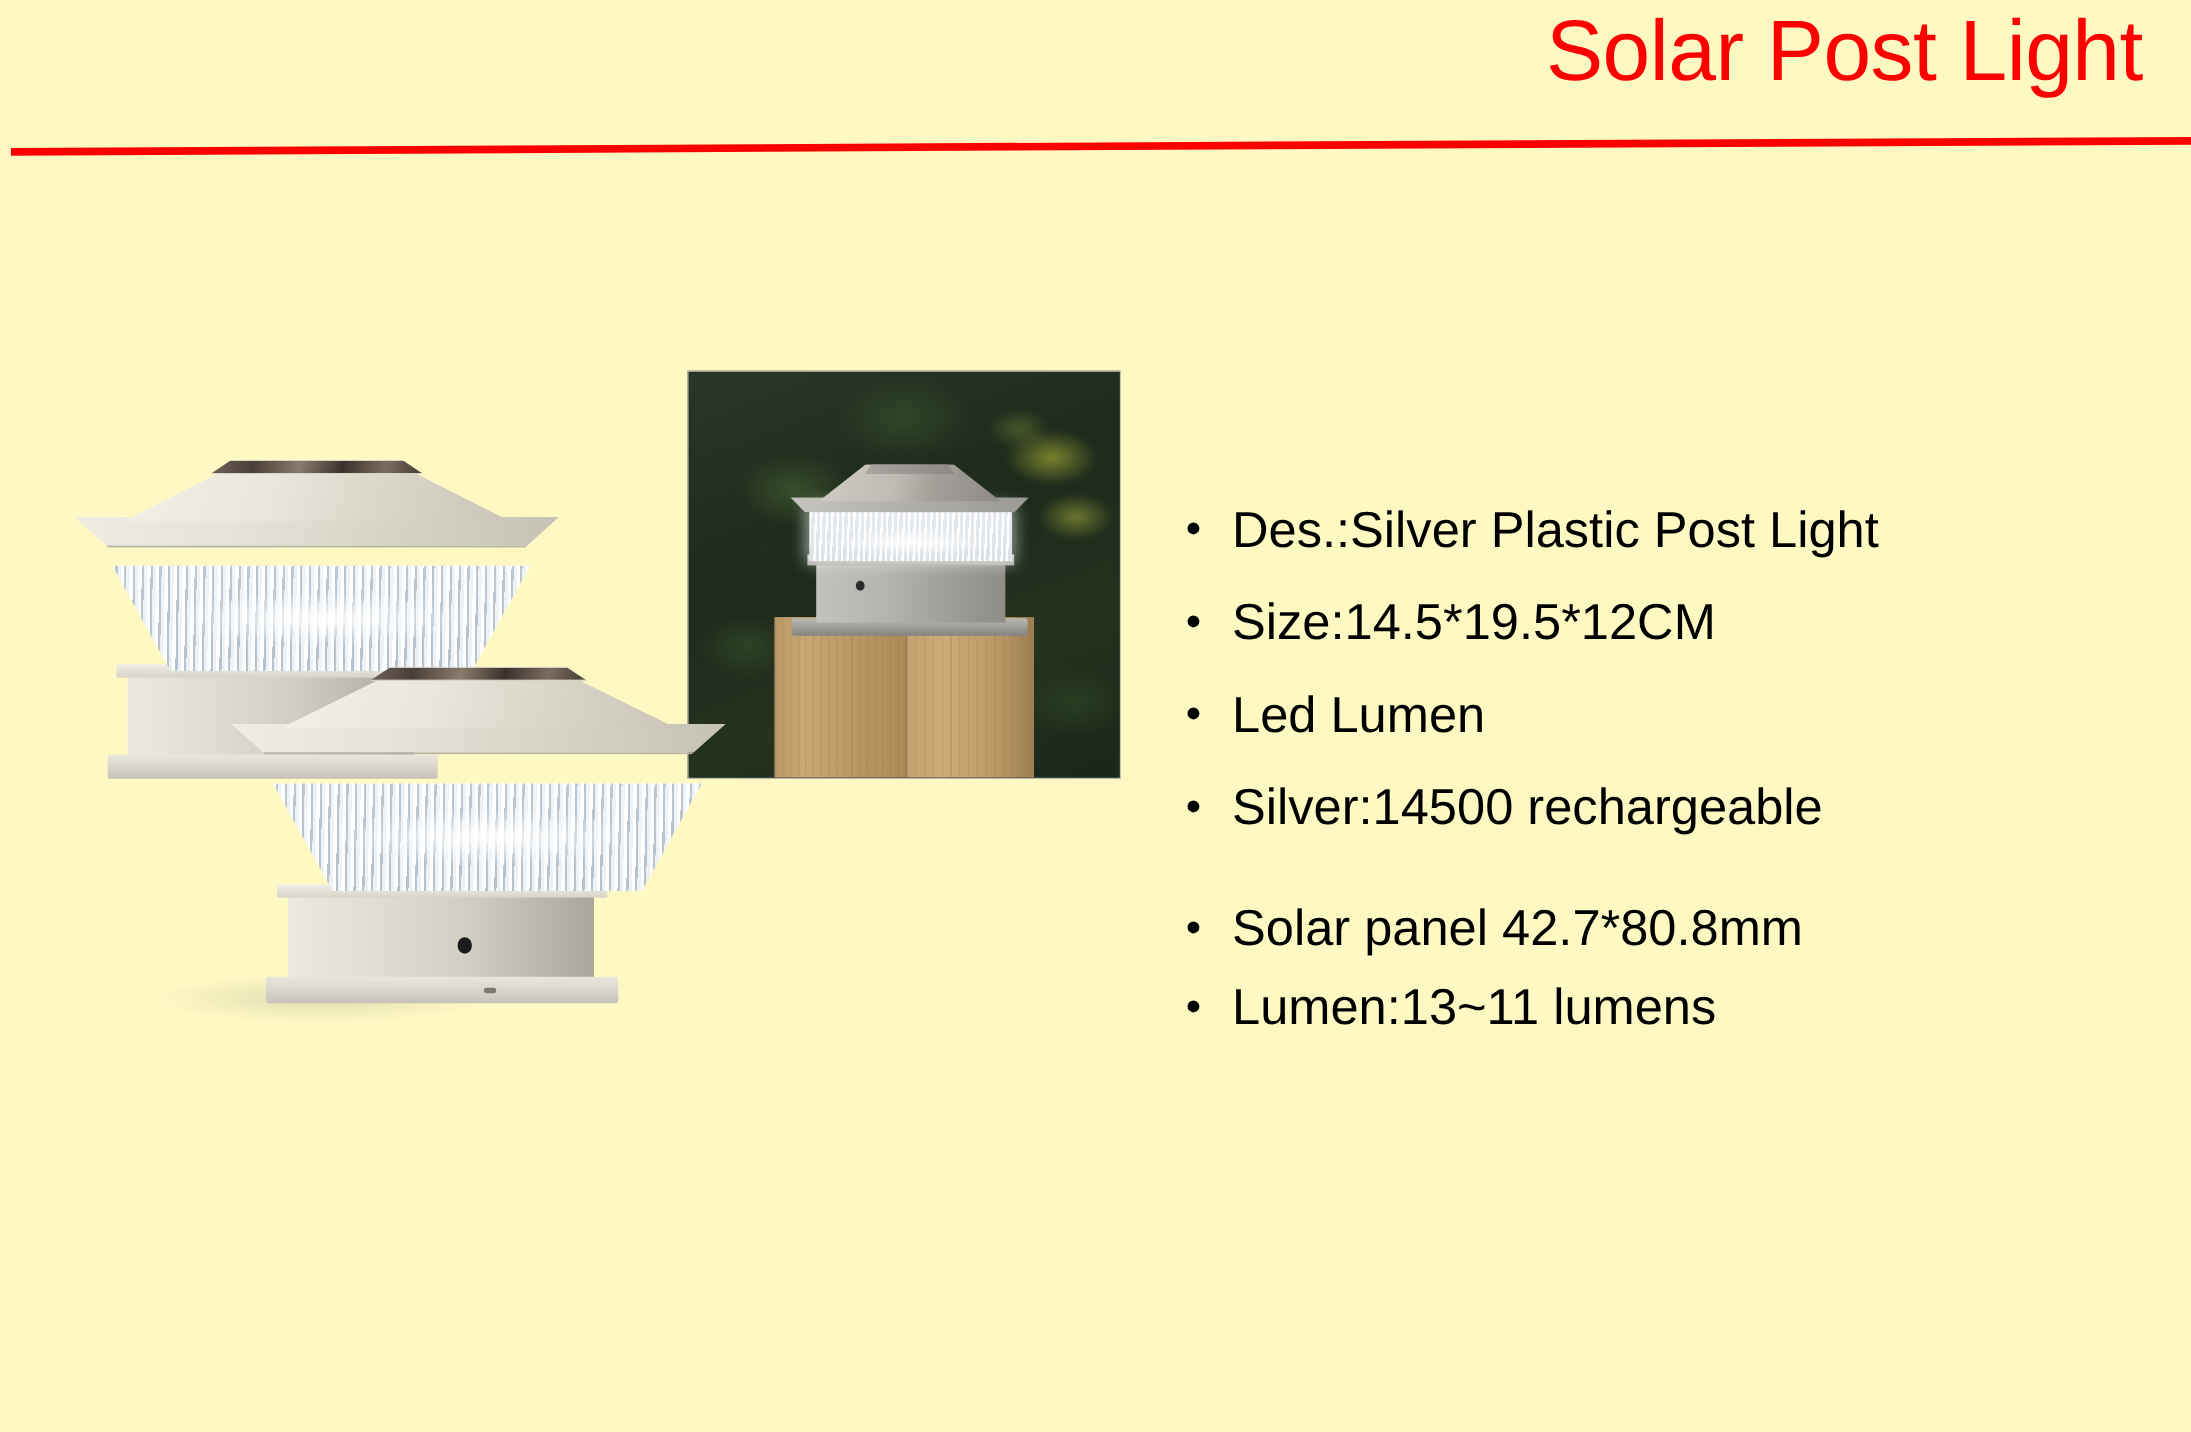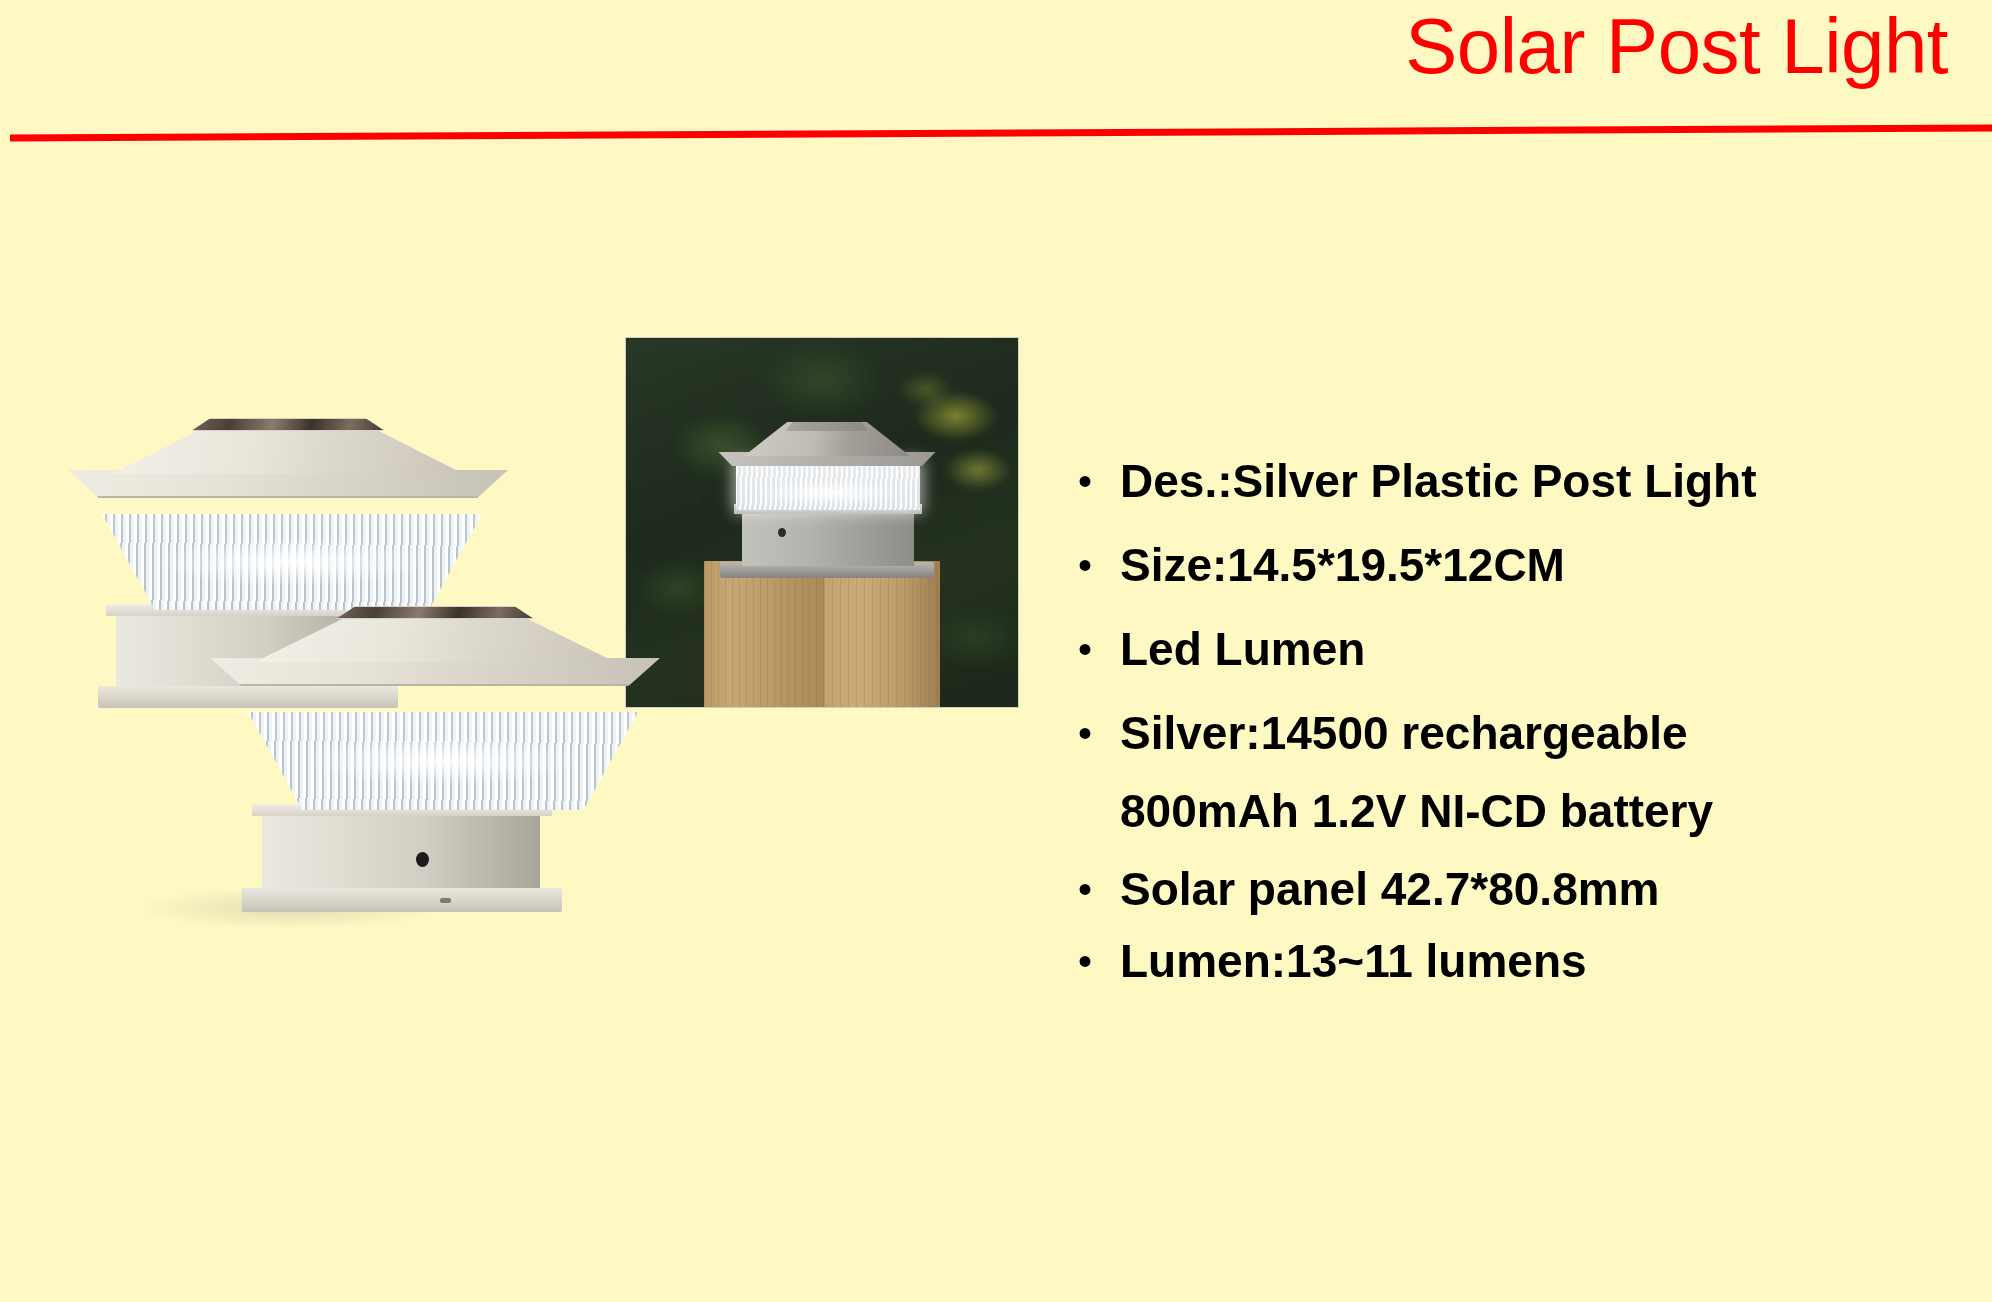--- a/index.html
+++ b/index.html
@@ -45,21 +45,21 @@
   .bline .dot{
     width:60px;
     flex:0 0 60px;
     font-size:40px;
     line-height:46px;
     text-align:left;
     padding-left:18px;
     box-sizing:border-box;
   }
   .bline .dot.hidden{visibility:hidden;}
-  .bline .txt{flex:1 1 auto;font-weight:bold;}
+  .bline .txt{flex:1 1 auto;}
 
   .gap-xl{height:38px;}
   .gap-lg{height:32px;}
   .gap-md{height:26px;}
 
   
   .inset-photo{
     position:absolute;
     left:625px; top:337px;
     width:394px; height:371px;
@@ -322,24 +322,20 @@
       <span class="txt">Led Lumen</span>
     </div>
     <div class="gap-xl"></div>
 
     <div class="bline">
       <span class="dot">•</span>
       <span class="txt">Silver:14500 rechargeable</span>
     </div>
     <div class="gap-lg"></div>
 
-    <div class="bline">
-      <span class="dot hidden"></span>
-      <span class="txt">800mAh 1.2V NI-CD battery</span>
-    </div>
     <div class="gap-lg"></div>
 
     <div class="bline">
       <span class="dot">•</span>
       <span class="txt">Solar panel 42.7*80.8mm</span>
     </div>
     <div class="gap-md"></div>
 
     <div class="bline">
       <span class="dot">•</span>

